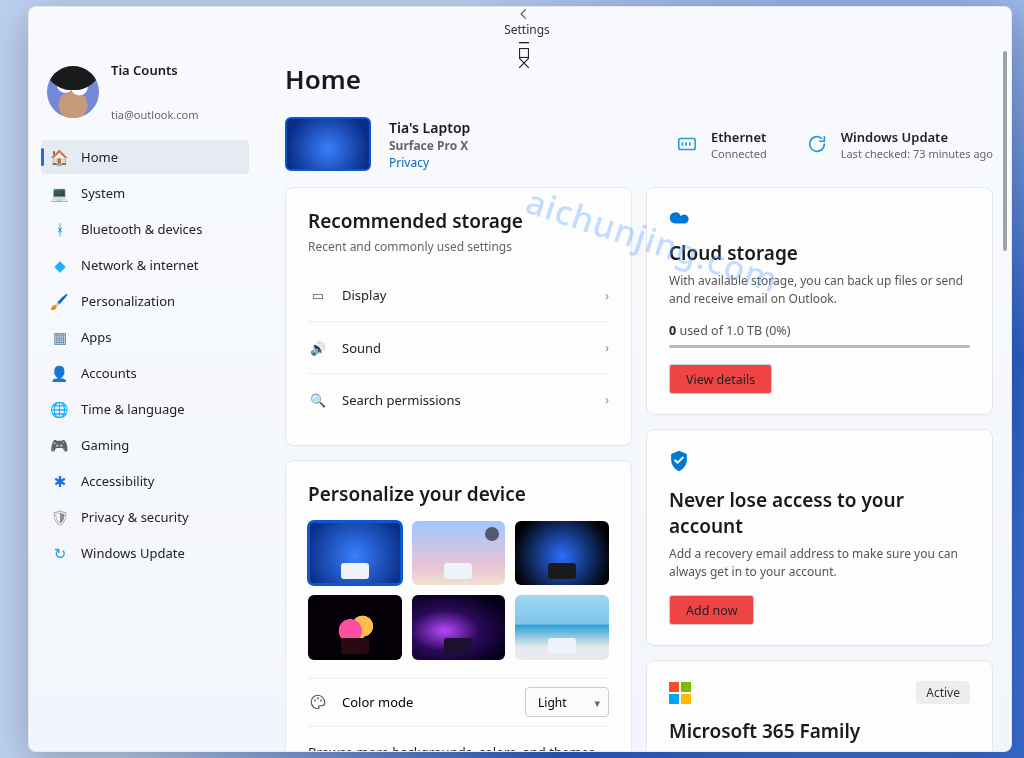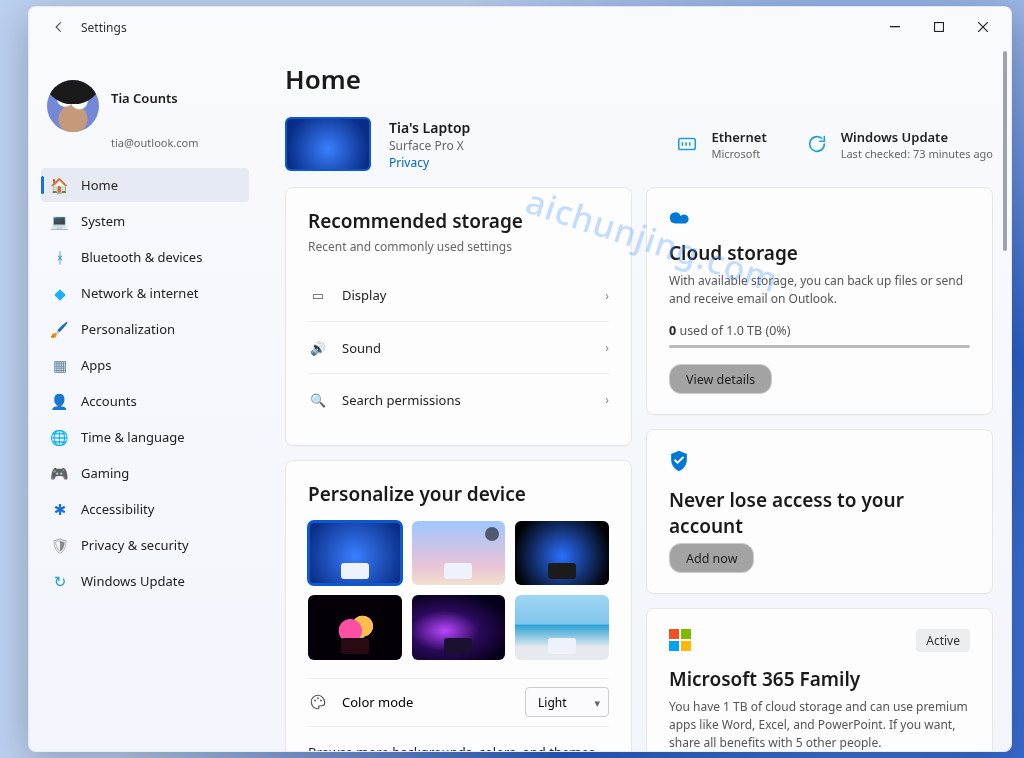--- a/index.html
+++ b/index.html
@@ -13,42 +13,42 @@
 
   .window {
     position:absolute; left:28px; top:6px; right:12px; bottom:6px;
     background:linear-gradient(180deg,#f8fafd 0%, #f2f5fb 100%);
     border-radius:8px; box-shadow:0 10px 40px rgba(0,0,0,.25);
     display:flex; flex-direction:column; overflow:hidden;
     border:1px solid rgba(0,0,0,.06);
   }
 
   
-  .titlebar { height:40px; display:flex; align-items:center; padding:0 6px 0 14px; }
+  .titlebar { height:40px; display:flex; align-items:center; padding:0 6px 0 14px;flex-direction:column; }
   .titlebar .back { width:32px; height:32px; display:flex; align-items:center; justify-content:center; border-radius:4px; color:#555; cursor:pointer; }
   .titlebar .title { font-size:12px; color:#333; margin-left:6px; }
   .titlebar .spacer { flex:1; }
   .winbtn { width:44px; height:30px; display:flex; align-items:center; justify-content:center; color:#222; cursor:pointer; }
 
   
   .body { flex:1; display:flex; min-height:0; }
   .sidebar { width:232px; padding:0 12px 12px 12px; display:flex; flex-direction:column; }
   .content { flex:1; overflow:auto; padding:0 18px 18px 24px; position:relative; }
 
   
   .profile { display:flex; align-items:center; gap:12px; padding:14px 6px 18px; }
   .avatar { width:52px; height:52px; border-radius:50%; background:#7488d8; position:relative; overflow:hidden; }
   .avatar::before{content:"";position:absolute;inset:0;background:
     radial-gradient(circle at 35% 35%, #fff 0 8px, transparent 9px),
     radial-gradient(circle at 62% 40%, #fff 0 8px, transparent 9px),
     radial-gradient(circle at 50% 75%, #c59a7a 0 14px, transparent 15px);
   }
   .avatar::after{content:"";position:absolute;left:-6px;right:-6px;top:-6px;height:30px;
     background:radial-gradient(circle at 50% 0%, #1a1a1a 0 30px, transparent 31px);}
-  .profile .name{font-weight:600;font-size:13px;color:#1a1a1a;margin-top:28px;}
+  .profile .name{font-weight:600;font-size:13px;color:#1a1a1a;}
   .profile .email{font-size:11px;color:#666;margin-top:28px;}
 
   
   .search { position:relative; margin:0 0 14px; }
   .search input{ width:100%; height:32px; border:1px solid #d6d6d6; border-bottom:2px solid #7a7a7a;
     border-radius:4px; background:#fbfcfe; padding:0 34px 0 12px; font-size:13px; outline:none; }
   .search .mag{ position:absolute; right:10px; top:7px; color:#555; }
 
   
   .nav { display:flex; flex-direction:column; gap:2px; }
@@ -59,21 +59,21 @@
     background:#1f6cdb;border-radius:3px;}
   .nav-ico{width:18px;height:18px;display:flex;align-items:center;justify-content:center;font-size:15px;}
 
   
   h1.page-title{font-size:26px;font-weight:600;margin:14px 0 20px;color:#1a1a1a;}
 
   .device-row{display:flex;align-items:center;gap:18px;margin-bottom:16px;}
   .device-thumb{width:86px;height:54px;border-radius:6px;border:2px solid #0c59cf;
     background:radial-gradient(circle at 50% 60%,#3a7fff 0%,#0a2e87 80%);}
   .device-info .dname{font-weight:600;font-size:14px;color:#1a1a1a;}
-  .device-info .dmodel{font-size:12px;color:#666;}
+  .device-info .dmodel{font-size:12px;color:#666;font-weight:bold;}
   .device-info .drename{font-size:12px;color:#0067c0;cursor:pointer;}
   .device-row .spacer{flex:1;}
   .stat{display:flex;align-items:center;gap:10px;margin-left:18px;}
   .stat-ico{width:28px;height:28px;display:flex;align-items:center;justify-content:center;border-radius:50%;}
   .stat .stitle{font-weight:600;font-size:13px;color:#222;}
   .stat .ssub{font-size:11px;color:#666;}
 
   
   .cols{display:grid;grid-template-columns:1fr 1fr;gap:14px;align-items:start;}
   .card{background:#fdfdfe;border:1px solid #e6e6e6;border-radius:8px;padding:20px 22px;
@@ -115,29 +115,29 @@
   .select-control{margin-left:auto;height:30px;min-width:84px;border:1px solid #ccc;border-radius:4px;
     display:flex;align-items:center;padding:0 8px 0 12px;font-size:12px;background:#fbfbfd;cursor:pointer;}
   .select-control .chev{margin-left:auto;color:#666;font-size:11px;}
 
   .link-row{display:flex;align-items:center;height:52px;border-top:1px solid #eee;font-size:13px;
     color:#222;cursor:pointer;}
   .link-row .chev{margin-left:auto;color:#888;}
 
   .right-stack{display:flex;flex-direction:column;gap:14px;}
   .pill-btn{display:inline-flex;align-items:center;justify-content:center;height:30px;padding:0 16px;
-    border:1px solid #ccc;border-radius:12px;background:#a3a3a3;font-size:12.5px;color:#222;cursor:pointer;}
+    border:1px solid #ccc;border-radius:3px;background:#ef4444;font-size:12.5px;color:#222;cursor:pointer;}
   .progress{height:3px;width:100%;background:linear-gradient(180deg,#bbb,#bbb);border-radius:2px;
     margin-top:6px;position:relative;}
   .progress::before{content:"";position:absolute;height:100%;left:0;width:0;background:#0078d4;
     border-radius:2px;}
   .usage{font-size:12.5px;color:#555;}
   .usage b{color:#222;}
 
-  .ms-row{display:flex;align-items:flex-start;gap:17px;}
+  .ms-row{display:flex;align-items:flex-end;gap:17px;}
   .ms-logo{width:22px;height:22px;display:grid;grid-template-columns:1fr 1fr;grid-template-rows:1fr 1fr;gap:2px;}
   .ms-logo span:nth-child(1){background:#f25022;} .ms-logo span:nth-child(2){background:#7fba00;}
   .ms-logo span:nth-child(3){background:#00a4ef;} .ms-logo span:nth-child(4){background:#ffb900;}
   .badge{margin-left:auto;background:#ecedee;border-radius:4px;padding:3px 10px;font-size:12px;color:#333;}
 
   .scrollbar{position:absolute;right:4px;top:0;bottom:0;width:4px;}
   .scrollbar .thumb{position:absolute;left:0;right:0;top:4px;height:200px;background:#9ea3aa;
     border-radius:3px;}
 
   
@@ -256,21 +256,21 @@
           <div class="spacer"></div>
           <div class="stat">
             <div class="stat-ico" style="color:#1f9ed8">
               <svg width="22" height="22" viewBox="0 0 24 24">
                   <rect x="3" y="6" width="18" height="12" rx="2" fill="none" stroke="currentColor" stroke-width="1.7"></rect>
                   <path d="M7 10v4M11 10v4M15 10v4" stroke="currentColor" stroke-width="1.7"></path>
                 </svg>
             </div>
             <div>
               <div class="stitle">Ethernet</div>
-              <div class="ssub">Microsoft</div>
+              <div class="ssub">Connected</div>
             </div>
           </div>
           <div class="stat">
             <div class="stat-ico" style="color:#1f9ed8">
               <svg width="22" height="22" viewBox="0 0 24 24">
                   <path d="M20 12a8 8 0 1 1-3-6.2M20 4v5h-5" fill="none" stroke="currentColor" stroke-width="1.8" stroke-linecap="round"></path>
                 </svg>
             </div>
             <div>
               <div class="stitle">Windows Update</div>
@@ -366,20 +366,21 @@
             </div>
 
             <div class="card">
               <div style="color:#0078d4;margin-bottom:10px;">
                 <svg width="20" height="22" viewBox="0 0 24 28">
                     <path d="M12 1l10 4v7c0 7-4 12-10 15C6 24 2 19 2 12V5l10-4z" fill="currentColor"></path>
                     <path d="M7 13l3.2 3.2L17 9.5" fill="none" stroke="#fff" stroke-width="2.4" stroke-linecap="round"></path>
                   </svg>
               </div>
               <h2>Never lose access to your account</h2>
+              <p>Add a recovery email address to make sure you can always get in to your account.</p>
               <span class="pill-btn">Add now</span>
             </div>
 
             <div class="card">
               <div class="ms-row">
                 <div class="ms-logo">
                     <span></span>
                     <span></span>
                     <span></span>
                     <span></span>

